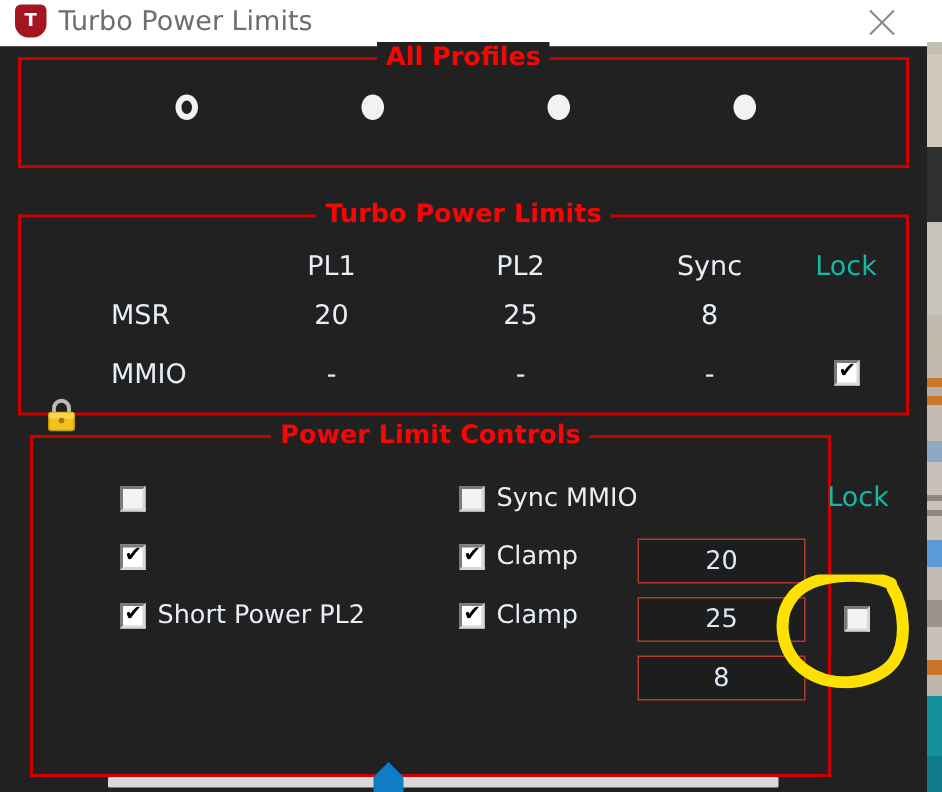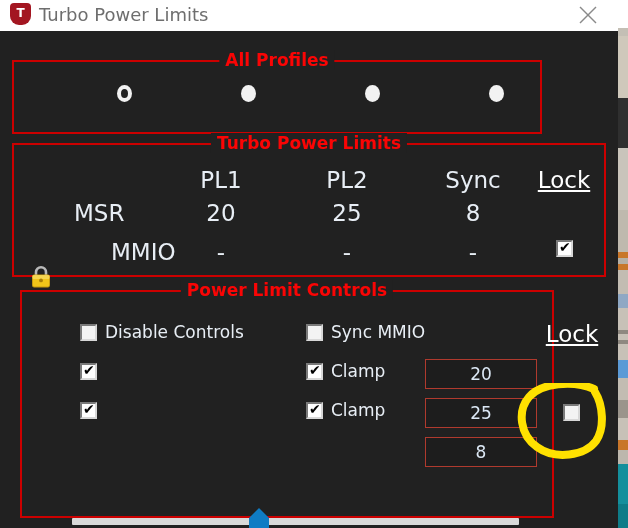--- a/index.html
+++ b/index.html
@@ -105,21 +105,21 @@
     transform: translateX(-50%);
     padding: 0 6px;
     background: #212121;
     color: #fa0505;
     font-size: 17px;
     font-weight: bold;
     white-space: nowrap;
     font-family: "DejaVu Sans", "Liberation Sans", sans-serif;
   }
 
-  #gb-profiles { left: 12px; top: 29px; width: 530px; height: 74px; }
+  #gb-profiles { left: 12px; top: 7px; width: 594px; height: 74px; }
   #gb-limits   { left: 12px; top: 112px; width: 594px; height: 134px; }
   #gb-controls { left: 20px; top: 259px; width: 534px; height: 228px; }
 
   
   .radio {
     position: absolute;
     width: 15px; height: 17px;
     border-radius: 50%;
     background: #f2f2f2;
     cursor: pointer;
@@ -127,25 +127,25 @@
   .radio.selected {
     background: transparent;
     border: 4px solid #f2f2f2;
     width: 7px; height: 9px;
   }
 
   
   .cell {
     position: absolute;
     color: #e8eef5;
-    font-size: 23px;
+    font-size: 18px;
     white-space: nowrap;
     font-family: "DejaVu Sans", "Liberation Sans", sans-serif;
   }
-  .cell.red { color: #ffffff; text-decoration: underline; }
+  .cell.red { color: #14b8a6; }
   .cell.center { text-align: center; transform: translateX(-50%); }
 
   
   .lock-icon { position: absolute; left: 30px; top: 234px; width: 22px; height: 24px; }
 
   
   .cb {
     position: absolute;
     width: 17px; height: 17px;
     box-sizing: border-box;
@@ -274,21 +274,21 @@
         <div class="cell center" style="left:207px; top:22px;">PL1</div>
         <div class="cell center" style="left:333px; top:22px;">PL2</div>
         <div class="cell center" style="left:459px; top:22px;">Sync</div>
         <div class="cell center red" style="left:550px; top:22px;">Lock</div>
 
         <div class="cell" style="left:60px;  top:55px;">MSR</div>
         <div class="cell center" style="left:207px; top:55px;">20</div>
         <div class="cell center" style="left:333px; top:55px;">25</div>
         <div class="cell center" style="left:459px; top:55px;">8</div>
 
-        <div class="cell" style="left:60px;  top:94px;margin-left:37px;">MMIO</div>
+        <div class="cell" style="left:60px;  top:94px;">MMIO</div>
         <div class="cell center" style="left:207px; top:94px;">-</div>
         <div class="cell center" style="left:333px; top:94px;">-</div>
         <div class="cell center" style="left:459px; top:94px;">-</div>
 
         <div class="cb" style="left:542px; top:95px;">
           <span class="tick">✔</span>
         </div>
       </div>
 
       <div class="lock-icon">
@@ -299,37 +299,37 @@
           <circle cx="11" cy="15.4" r="1.9" fill="#a87d06"></circle>
         </svg>
       </div>
 
       <div class="groupbox" id="gb-controls">
         <div class="group-title">Power Limit Controls</div>
 
         <div class="cell center red" style="left:550px; top:29px;">Lock</div>
 
         <div class="cb unchecked" style="left:58px; top:32px;"></div>
-        <div class="cb-label" style="left:83px; top:30px;">Disable Controls</div>
         <div class="cb unchecked" style="left:284px; top:32px;"></div>
         <div class="cb-label" style="left:309px; top:30px;text-align:center;">Sync MMIO</div>
 
         <div class="cb" style="left:58px; top:71px;">
           <span class="tick">✔</span>
         </div>
         <div class="cb" style="left:284px; top:71px;">
           <span class="tick">✔</span>
         </div>
         <div class="cb-label" style="left:309px; top:69px;">Clamp</div>
         <div class="tbox" style="left:403px; top:67px;">20</div>
         <div class="cb unchecked" style="left:541px; top:112px;"></div>
 
         <div class="cb" style="left:58px; top:110px;">
           <span class="tick">✔</span>
         </div>
+        <div class="cb-label" style="left:83px; top:108px;">Short Power PL2</div>
         <div class="cb" style="left:284px; top:110px;">
           <span class="tick">✔</span>
         </div>
         <div class="cb-label" style="left:309px; top:108px;">Clamp</div>
         <div class="tbox" style="left:403px; top:106px;">25</div>
 
         <div class="tbox" style="left:403px; top:145px;">8</div>
       </div>
 
       <div class="slider-track"></div>

